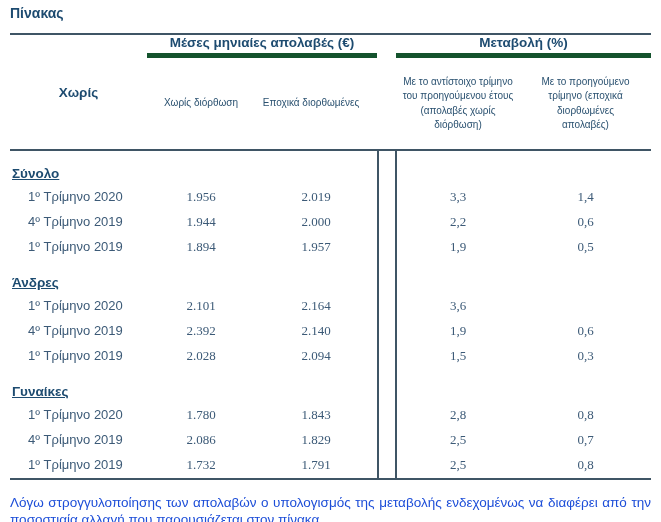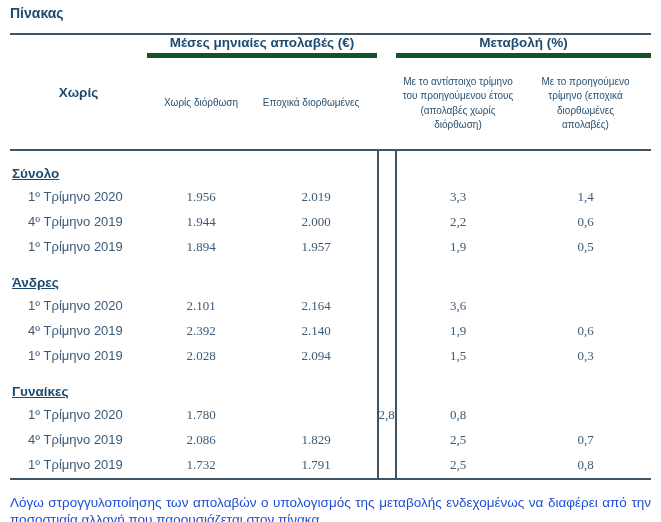--- a/index.html
+++ b/index.html
@@ -187,20 +187,21 @@
           <div class="cell num">1,5</div>
           <div class="cell num">0,3</div>
         </div>
       </div>
 
       <div class="section">
         <div class="section-label">Γυναίκες</div>
         <div class="row">
           <div class="cell period">1º Τρίμηνο 2020</div>
           <div class="cell num">1.780</div>
+          <div class="cell num">1.843</div>
           <div class="cell"></div>
           <div class="cell num">2,8</div>
           <div class="cell num">0,8</div>
         </div>
         <div class="row">
           <div class="cell period">4º Τρίμηνο 2019</div>
           <div class="cell num">2.086</div>
           <div class="cell num">1.829</div>
           <div class="cell"></div>
           <div class="cell num">2,5</div>

